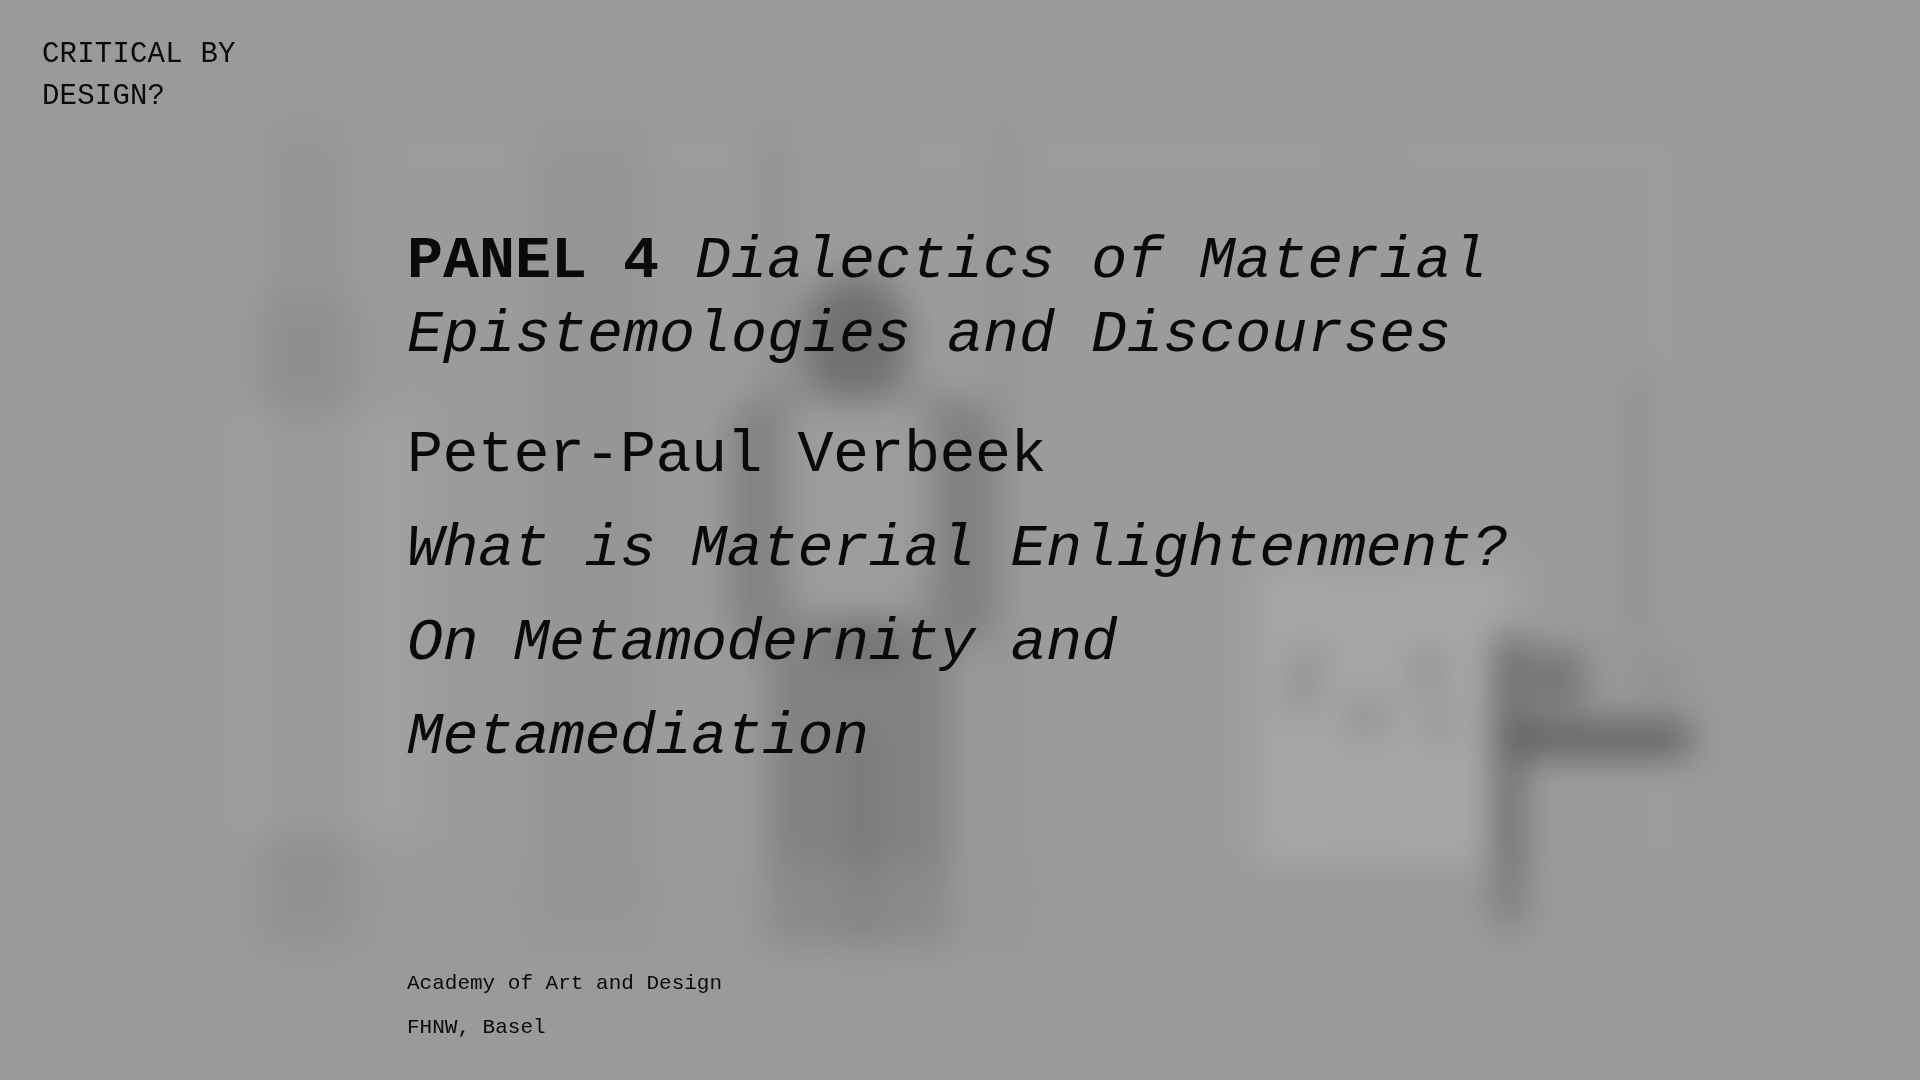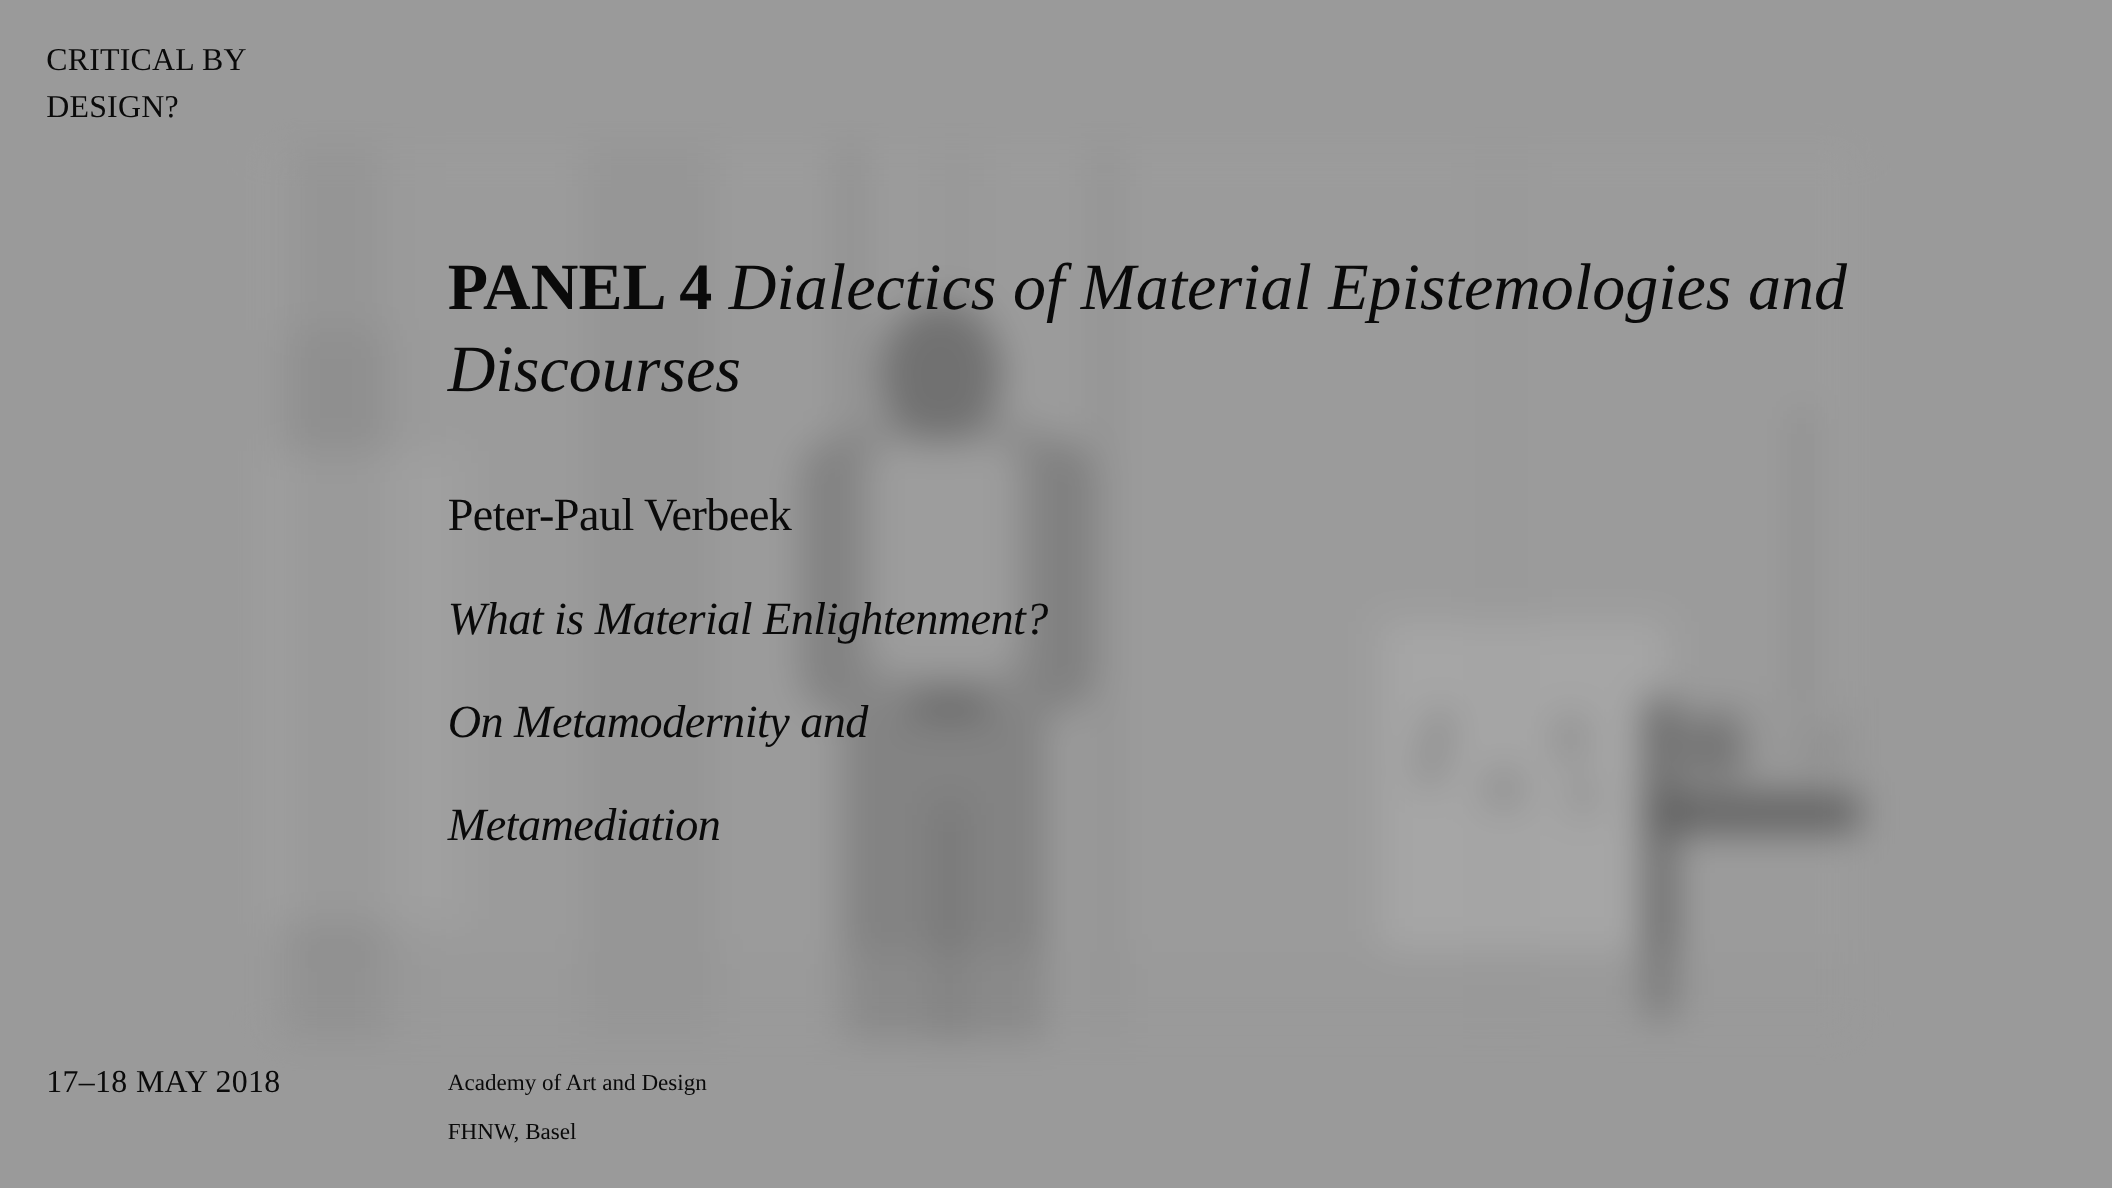--- a/index.html
+++ b/index.html
@@ -6,21 +6,21 @@
     margin: 0;
     padding: 0;
     background: #9a9a9a;
   }
   .poster {
     position: relative;
     width: 1920px;
     height: 1080px;
     background: #9a9a9a;
     overflow: hidden;
-    font-family: Liberation Serif, serif;
+    font-family: Liberation Mono, monospace;
     color: #0a0a0a;
     -webkit-font-smoothing: antialiased;
   }
 
   
   .photo {
     position: absolute;
     left: 240px;
     top: 130px;
     width: 1450px;
@@ -285,23 +285,23 @@
   .panel-label {
     font-weight: 700;
     font-style: normal;
   }
   .panel-title {
     font-style: italic;
     font-weight: 400;
   }
 
   .talk-block {
-    top: 422px;
+    top: 408px;
     width: 1400px;
-    font-size: 42px;
+    font-size: 60px;
     line-height: 94px;
   }
   .speaker {
     font-style: normal;
     font-weight: 400;
     letter-spacing: -.5px;
   }
   .talk-title {
     font-style: italic;
     font-weight: 400;
@@ -378,19 +378,18 @@
       <span class="panel-label">PANEL 4</span><span> </span><span class="panel-title">Dialectics of Material Epistemologies and Discourses</span>
     </div>
 
     <div class="col-b talk-block">
       <div class="speaker">Peter-Paul Verbeek</div>
       <div class="talk-title">What is Material Enlightenment?
 On Metamodernity and
 Metamediation</div>
     </div>
 
-    <div class="col-a date">17–18 MAY 2018</div>
 
     <div class="col-b venue">Academy of Art and Design
 FHNW, Basel</div>
 
   </div>
 </div>
 
 </body></html>

